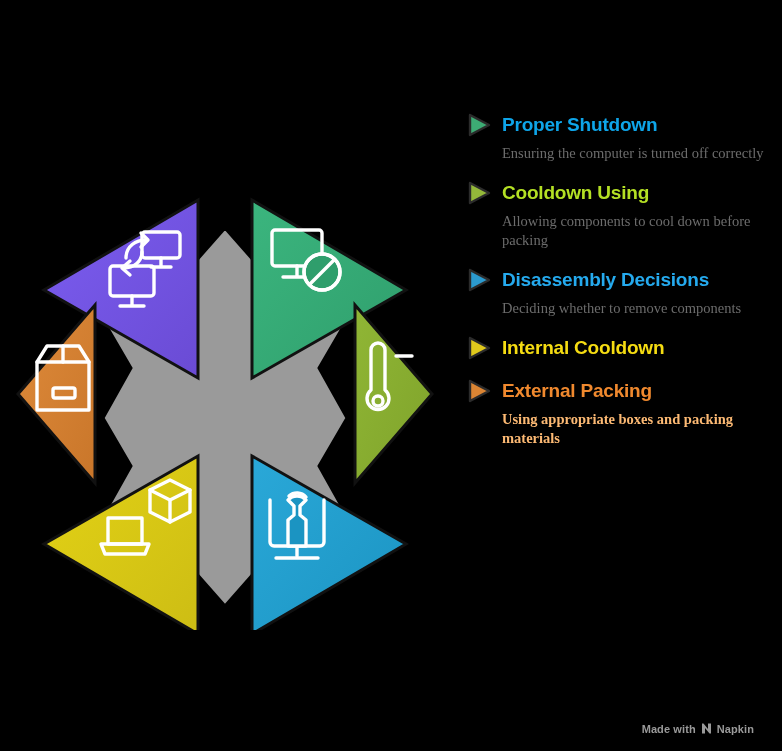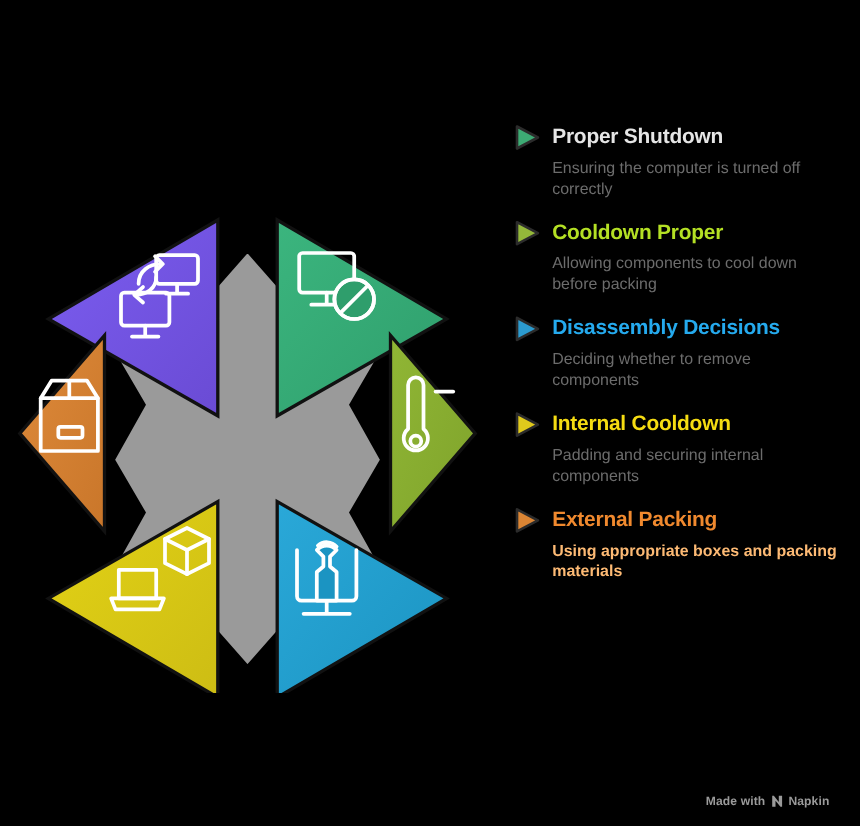--- a/index.html
+++ b/index.html
@@ -59,20 +59,21 @@
     line-height: 20px;
   }
   .legend-desc {
     margin-left: 36px;
     margin-top: 6px;
     font-size: 14.5px;
     line-height: 19px;
     color: #6c6c6c;
     max-width: 262px;
     font-weight: normal;
+    font-family: Liberation Serif, serif;
   }
   .legend-desc.highlight {
     color: #fdba74;
     font-weight: bold;
   }
 
   
   #footer-credit {
     position: absolute;
     right: 28px;
@@ -227,31 +228,31 @@
   </svg>
 </div>
 
 <div id="legend">
 
   <div class="legend-item">
     <div class="legend-head">
       <svg class="legend-arrow" viewBox="0 0 26 26">
         <polygon points="4,3 23,13 4,23" fill="#3dab74" stroke="#2b2b2b" stroke-width="2.4" stroke-linejoin="round"></polygon>
       </svg>
-      <span class="legend-title" style="color:#e5e5e5">Proper Shutdown</span>
+      <span class="legend-title" style="color:#0ea5e9">Proper Shutdown</span>
     </div>
     <div class="legend-desc">Ensuring the computer is turned off correctly</div>
   </div>
 
   <div class="legend-item">
     <div class="legend-head">
       <svg class="legend-arrow" viewBox="0 0 26 26">
         <polygon points="4,3 23,13 4,23" fill="#94b83a" stroke="#2b2b2b" stroke-width="2.4" stroke-linejoin="round"></polygon>
       </svg>
-      <span class="legend-title" style="color:#b4e024">Cooldown Proper</span>
+      <span class="legend-title" style="color:#b4e024">Cooldown Using</span>
     </div>
     <div class="legend-desc">Allowing components to cool down before packing</div>
   </div>
 
   <div class="legend-item">
     <div class="legend-head">
       <svg class="legend-arrow" viewBox="0 0 26 26">
         <polygon points="4,3 23,13 4,23" fill="#2c9bcf" stroke="#2b2b2b" stroke-width="2.4" stroke-linejoin="round"></polygon>
       </svg>
       <span class="legend-title" style="color:#25aaee">Disassembly Decisions</span>
@@ -259,21 +260,20 @@
     <div class="legend-desc">Deciding whether to remove components</div>
   </div>
 
   <div class="legend-item">
     <div class="legend-head">
       <svg class="legend-arrow" viewBox="0 0 26 26">
         <polygon points="4,3 23,13 4,23" fill="#e0c91c" stroke="#2b2b2b" stroke-width="2.4" stroke-linejoin="round"></polygon>
       </svg>
       <span class="legend-title" style="color:#f5dc12">Internal Cooldown</span>
     </div>
-    <div class="legend-desc">Padding and securing internal components</div>
   </div>
 
   <div class="legend-item">
     <div class="legend-head">
       <svg class="legend-arrow" viewBox="0 0 26 26">
         <polygon points="4,3 23,13 4,23" fill="#db8534" stroke="#2b2b2b" stroke-width="2.4" stroke-linejoin="round"></polygon>
       </svg>
       <span class="legend-title" style="color:#f0892e">External Packing</span>
     </div>
     <div class="legend-desc highlight">Using appropriate boxes and packing materials</div>

